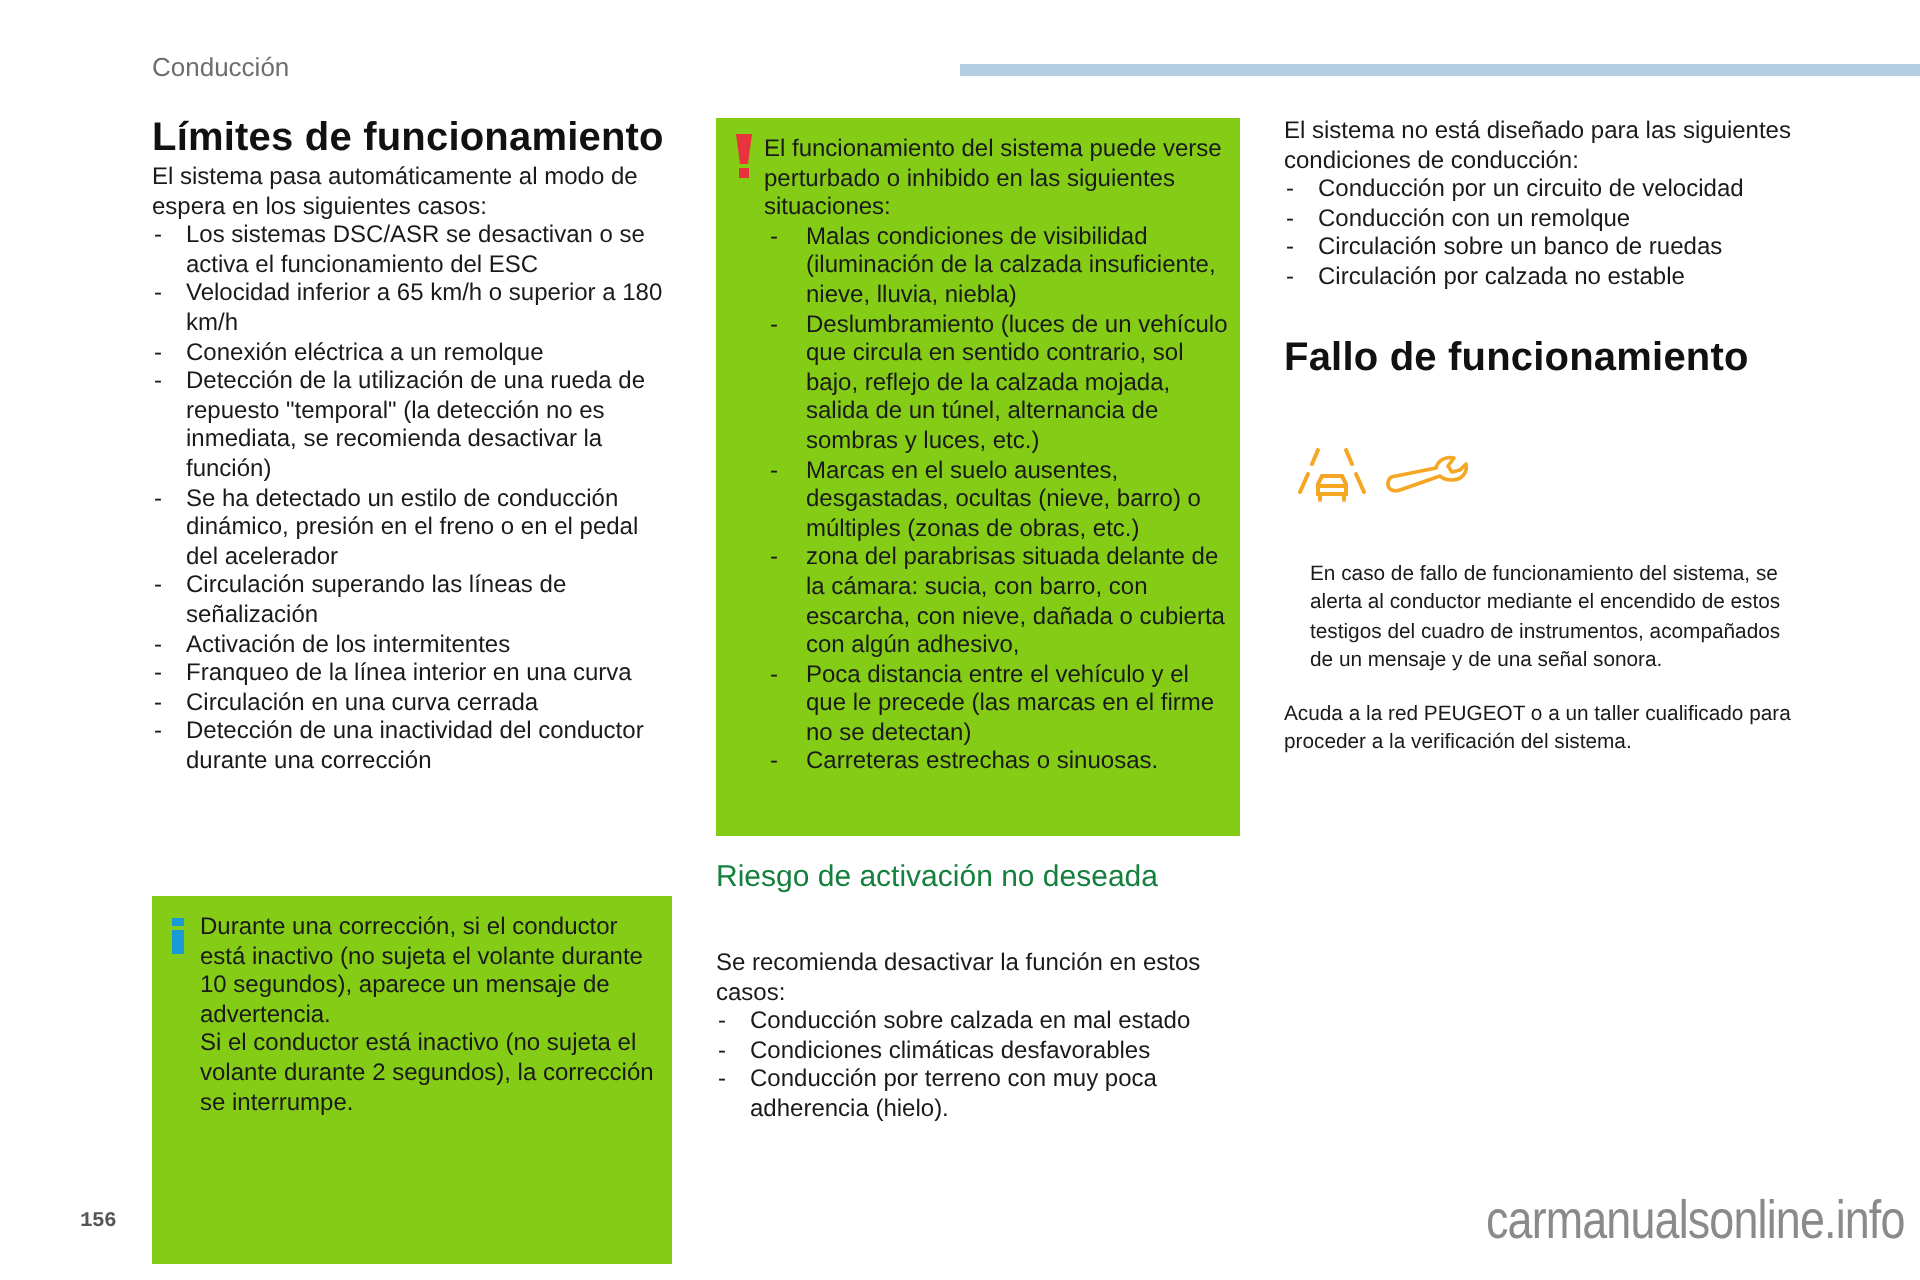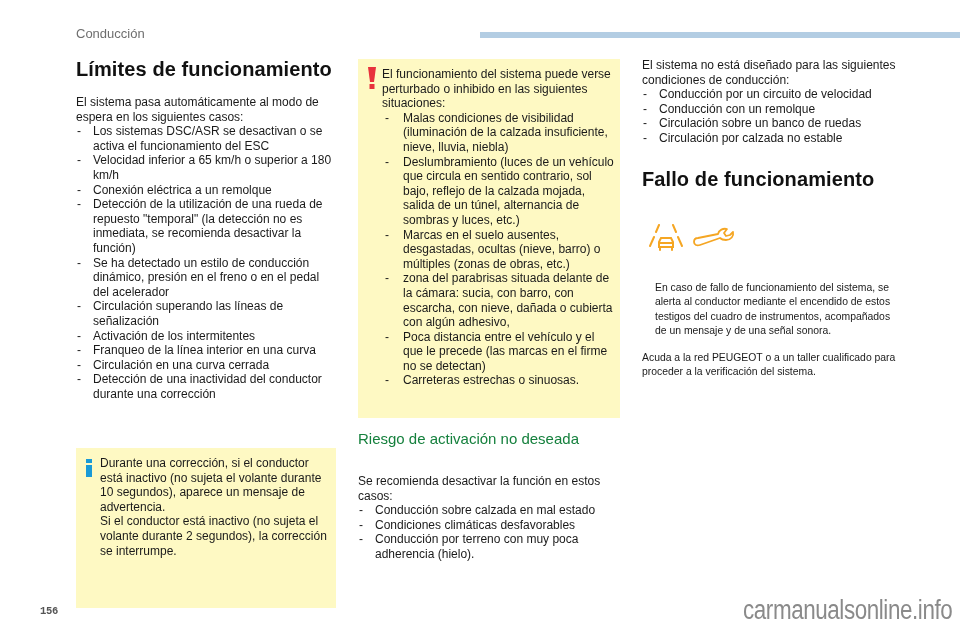--- a/index.html
+++ b/index.html
@@ -25,21 +25,21 @@
     .body-text {
       font-size:12px; line-height:14.6px; color:#1a1a1a;
     }
     .body-text p { margin:0; }
     ul.dash { list-style:none; margin:0; padding:0; }
     ul.dash li { position:relative; padding-left:17px; }
     ul.dash li::before {
       content:"-"; position:absolute; left:1px; top:0;
     }
     .small-text { font-size:10.4px; line-height:14.3px; color:#1a1a1a; }
-    .box { background:#fef9c3; }
+    .box { background:#84cc16; }
     .warn-icon {
       position:absolute; left:10px; top:8px; width:8px; height:22px;
     }
     .info-icon {
       position:absolute; left:10px; top:11px; width:6px; height:18px;
     }
     .page-number {
       left:40px; top:605px; font-size:10.5px; color:#555; font-weight:bold;
       letter-spacing:-0.3px;
       font-family:Liberation Mono, monospace;
@@ -50,38 +50,38 @@
     }
   </style>
 </head>
 <body>
 
 <div class="abs section-header">Conducción</div>
 <div class="abs header-bar"></div>
 
 <div class="abs" style="left:76px; top:58px; width:262px;">
   <h1>Límites de funcionamiento</h1>
-  <div class="body-text" style="margin-top:14px;">
+  <div class="body-text" style="margin-top:0;">
     <p>El sistema pasa automáticamente al modo de espera en los siguientes casos:</p>
     <ul class="dash">
       <li>Los sistemas DSC/ASR se desactivan o se activa el funcionamiento del ESC</li>
       <li>Velocidad inferior a 65 km/h o superior a 180 km/h</li>
       <li>Conexión eléctrica a un remolque</li>
       <li>Detección de la utilización de una rueda de repuesto "temporal" (la detección no es inmediata, se recomienda desactivar la función)</li>
       <li>Se ha detectado un estilo de conducción dinámico, presión en el freno o en el pedal del acelerador</li>
       <li>Circulación superando las líneas de señalización</li>
       <li>Activación de los intermitentes</li>
       <li>Franqueo de la línea interior en una curva</li>
       <li>Circulación en una curva cerrada</li>
       <li>Detección de una inactividad del conductor durante una corrección</li>
     </ul>
   </div>
 </div>
 
-<div class="abs box" style="left:76px; top:448px; width:260px; height:160px;">
+<div class="abs box" style="left:76px; top:448px; width:260px; height:184px;">
   <svg class="info-icon" viewBox="0 0 6 18">
     <rect x="0" y="0" width="6" height="4" fill="#1a9ad6"></rect>
     <rect x="0" y="6" width="6" height="12" fill="#1a9ad6"></rect>
   </svg>
   <div class="body-text" style="position:absolute; left:24px; top:8px; width:232px;">
     <p>Durante una corrección, si el conductor está inactivo (no sujeta el volante durante 10 segundos), aparece un mensaje de advertencia.</p>
     <p>Si el conductor está inactivo (no sujeta el volante durante 2 segundos), la corrección se interrumpe.</p>
   </div>
 </div>
 

